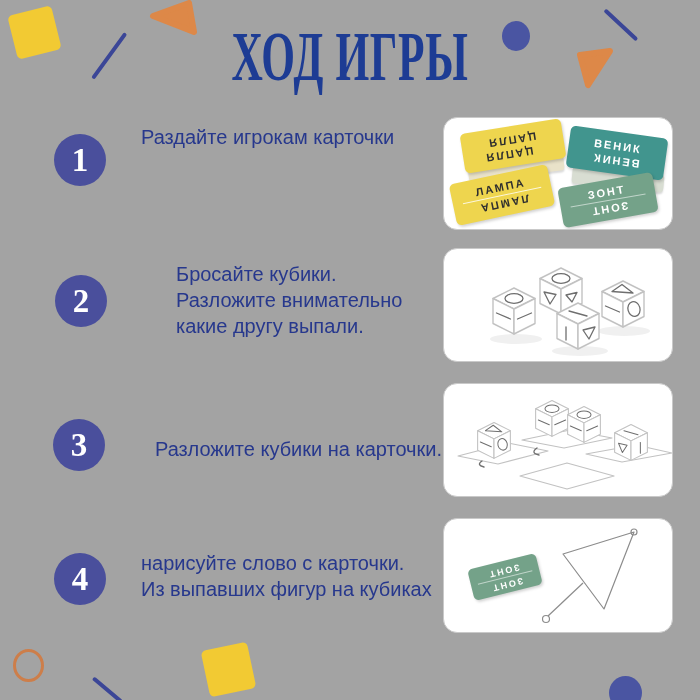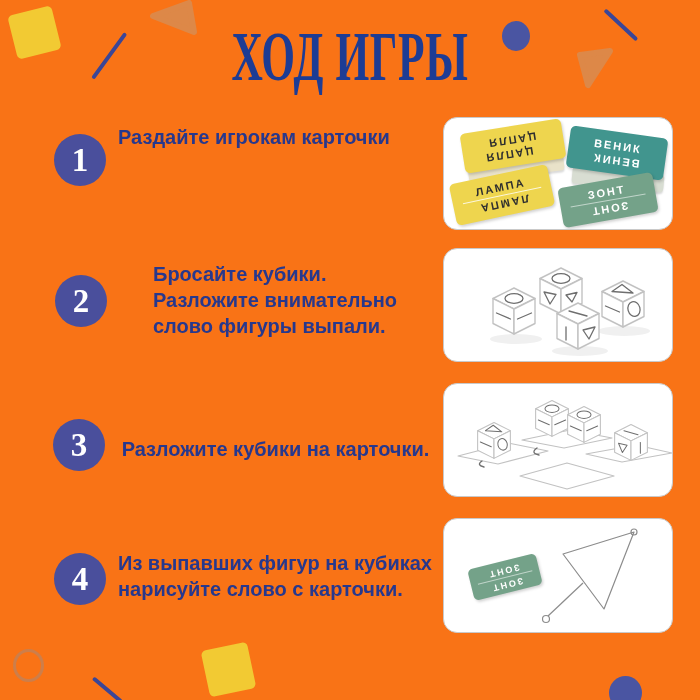--- a/index.html
+++ b/index.html
@@ -4,43 +4,43 @@
 <style>
   :root{
     --title:#1d3c94; --body-text:#27388d; --step-badge:#4a4f9c;
     --deco-yellow:#f2ca33; --deco-orange:#dd8848; --deco-indigo:#4a55a2;
     --card-yellow:#eed54e; --card-teal:#41958e; --card-green:#74a289;
     --box-border:#c9c9c9; --sketch-line:#c2c2c2; --sketch-glyph:#6f6f6f;
     --card-dark-text:#2f2f2f;
   }
   *{margin:0;padding:0;box-sizing:border-box;}
   html,body{background:#fff;}
-  .page{position:relative;width:700px;height:700px;background:#f97316;overflow:hidden;
+  .page{position:relative;width:700px;height:700px;background:#a3a3a3;overflow:hidden;
         font-family:"Liberation Sans", sans-serif;}
   .abs{position:absolute;}
 
   
   .title{left:0;top:20px;width:700px;text-align:center;
          font-family:"Liberation Serif", serif;font-weight:700;
          font-size:70px;line-height:74px;color:var(--title);
          transform:scaleX(.62);letter-spacing:1px;}
 
   
   .sq{background:var(--deco-yellow);border-radius:5px;}
   .deco-line{background:#3b4697;border-radius:2px;height:3.5px;}
   .dot{background:var(--deco-indigo);border-radius:50%;}
   .ring{border:3.5px solid #cd7e4a;border-radius:50%;}
 
   
   .badge{width:52px;height:52px;border-radius:50%;background:var(--step-badge);
          display:flex;align-items:center;justify-content:center;}
   .badge span{color:#fff;font-family:"Liberation Serif", serif;font-weight:700;
               font-size:33px;line-height:1;}
-  .step-text{left:118px;width:315px;color:var(--body-text);
-             font-size:20px;line-height:26px;font-weight:700;}
+  .step-text{left:141px;width:315px;color:var(--body-text);
+             font-size:20px;line-height:26px;font-weight:400;}
   .step-text div{white-space:nowrap;}
 
   
   .illu{left:443px;width:230px;background:#fff;border:1.5px solid var(--box-border);
         border-radius:14px;overflow:hidden;}
 
   
   .wcard{position:absolute;border-radius:5px;display:flex;flex-direction:column;
          align-items:center;justify-content:center;gap:1px;
          box-shadow:1px 2px 3px rgba(0,0,0,.18);}
@@ -116,21 +116,21 @@
       <span class="flip">ЗОНТ</span>
     </div>
   </div>
 
   <div class="abs badge" style="left:55px;top:275px;">
     <span>2</span>
   </div>
   <div class="abs step-text" style="top:261px;margin-left:35px;">
     <div>Бросайте кубики.</div>
     <div>Разложите внимательно</div>
-    <div>слово фигуры выпали.</div>
+    <div>какие другу выпали.</div>
   </div>
   <div class="abs illu" style="top:248px;height:114px;">
     <svg width="230" height="114" viewBox="0 0 230 114">
       <ellipse class="die-shadow" cx="72" cy="90" rx="26" ry="5"></ellipse>
       <ellipse class="die-shadow" cx="136" cy="102" rx="28" ry="5"></ellipse>
       <ellipse class="die-shadow" cx="180" cy="82" rx="26" ry="5"></ellipse>
 
       <g transform="translate(117,44)">
         <path class="die-face" d="M0,-25 L21,-14.5 L0,-4 L-21,-14.5 Z"></path>
         <path class="die-face" d="M-21,-14.5 L0,-4 L0,21 L-21,10.5 Z"></path>
@@ -220,22 +220,22 @@
         <path class="die-glyph" d="M-16,-1 L-5,1.5 L-11,11 Z"></path>
         <path class="die-glyph" d="M12,-2 L12,12"></path>
       </g>
     </svg>
   </div>
 
   <div class="abs badge" style="left:54px;top:553px;">
     <span>4</span>
   </div>
   <div class="abs step-text" style="top:550px;">
+    <div>нарисуйте слово с карточки.</div>
     <div>Из выпавших фигур на кубиках</div>
-    <div>нарисуйте слово с карточки.</div>
   </div>
   <div class="abs illu" style="top:518px;height:115px;">
     <svg class="abs" style="left:0;top:0;" width="230" height="115" viewBox="0 0 230 115">
       <path class="umb" d="M119,35 L190,13 L160,90 Z"></path>
       <path class="umb" d="M139,64 L104,97"></path>
       <circle class="umb" cx="190" cy="13" r="3"></circle>
       <circle class="umb" cx="102" cy="100" r="3.5"></circle>
     </svg>
     <div class="wcard green-card" style="left:26px;top:42px;width:70px;height:32px;transform:rotate(-14deg);gap:0;">
       <span class="flip" style="font-size:9px;">ЗОНТ</span>

